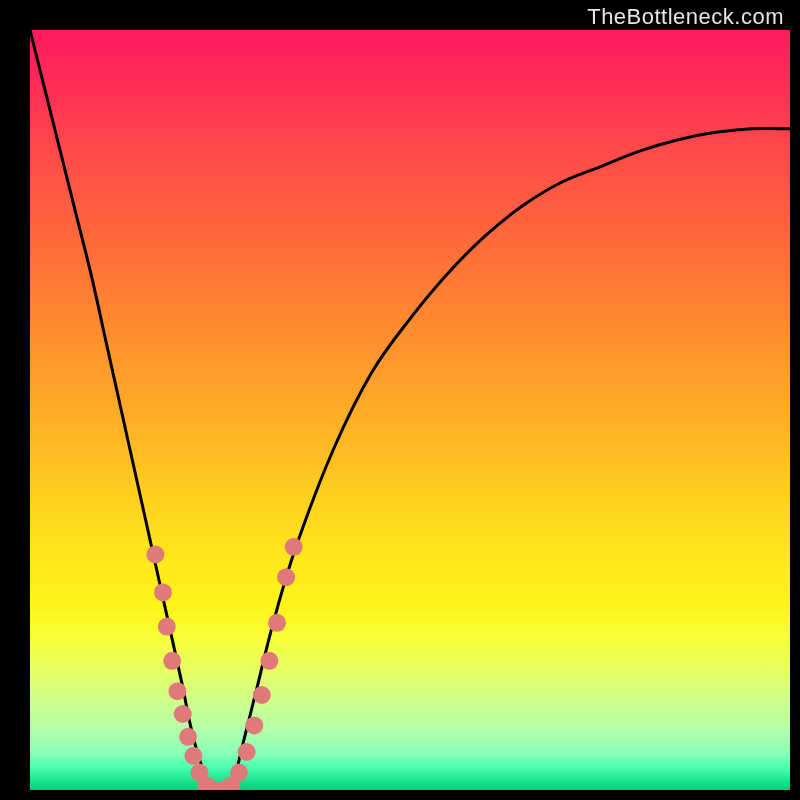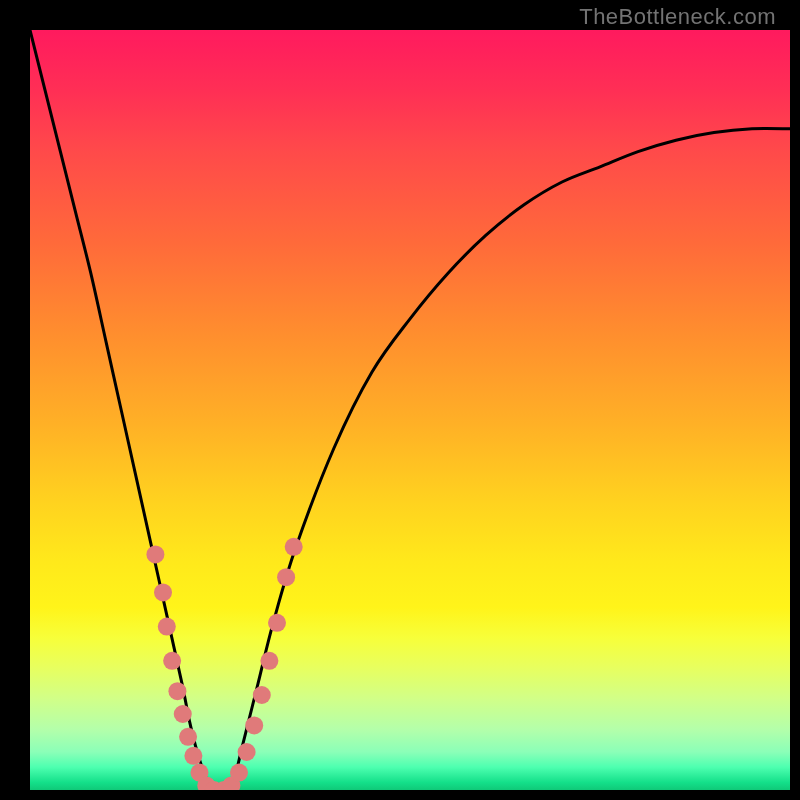--- a/index.html
+++ b/index.html
@@ -13,22 +13,22 @@
   }
   .frame {
     position: relative;
     width: 800px;
     height: 800px;
     background: #000;
   }
   .watermark {
     position: absolute;
     top: 4px;
-    right: 24px;
-    color: #737373;
+    right: 16px;
+    color: #e5e5e5;
     font-size: 22px;
     font-weight: 500;
     letter-spacing: 0.5px;
     z-index: 10;
     margin-left: 31px;
   }
   .plot-area {
     position: absolute;
     left: 30px;
     top: 30px;

